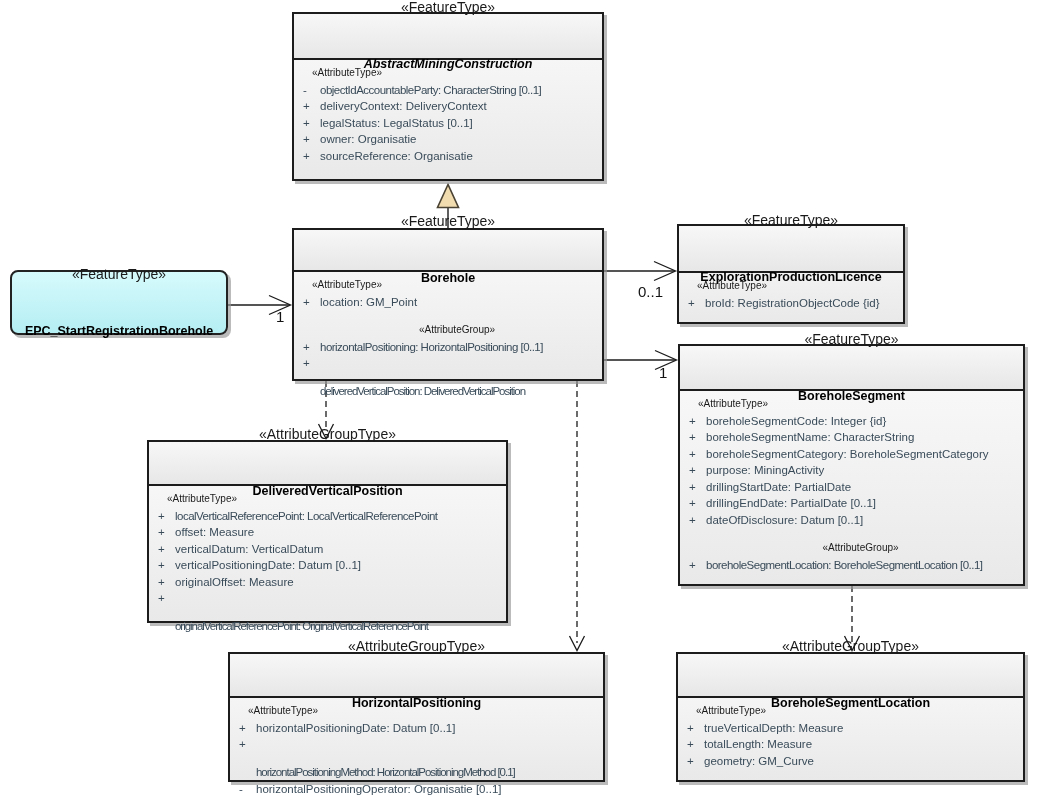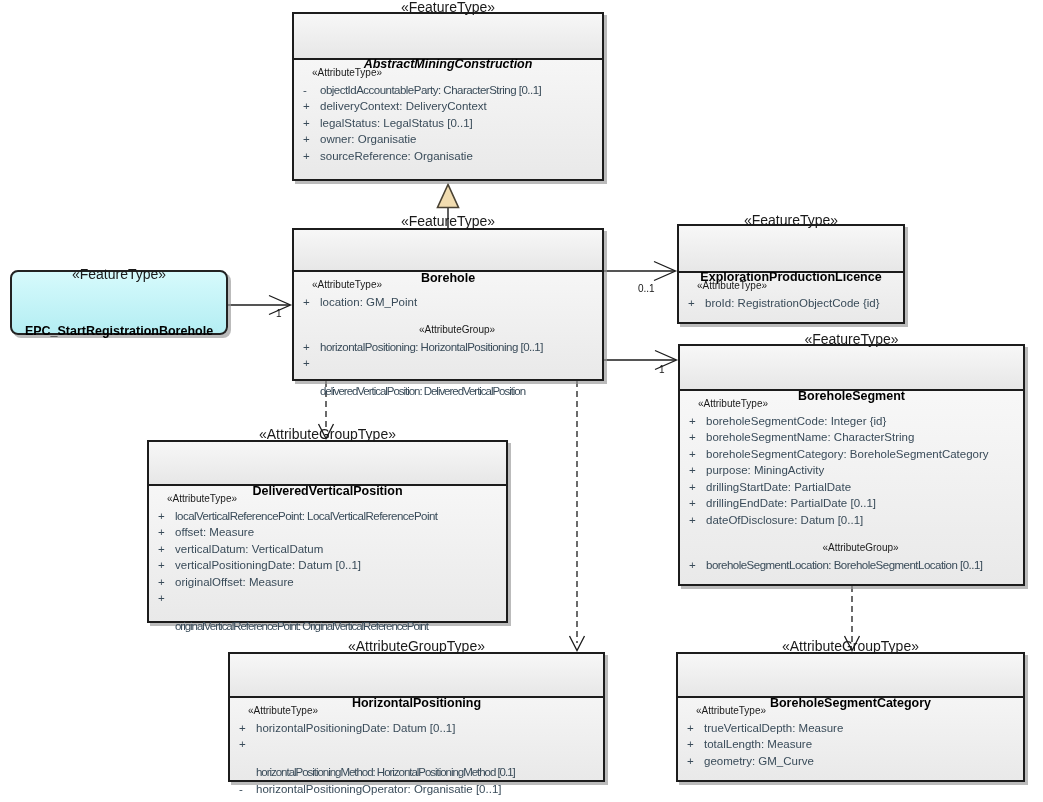--- a/index.html
+++ b/index.html
@@ -30,21 +30,21 @@
   .tx{flex:1;overflow:hidden;}
   .cx{letter-spacing:-0.045em;}
   .cx2{letter-spacing:-0.09em;margin-top:28px;}
   .obj{
     position:absolute;z-index:2;box-sizing:border-box;
     border:2px solid #222;border-radius:8px;
     background:linear-gradient(180deg,#d6fafc 0%,#b4eef3 100%);
     box-shadow:3px 3px 0 rgba(150,150,150,.65);
     display:flex;flex-direction:column;justify-content:center;align-items:center;
   }
-  .mult{position:absolute;z-index:3;font-size:10px;color:#141414;}
+  .mult{position:absolute;z-index:3;font-size:15px;color:#141414;}
 </style>
 </head>
 <body>
 
 <svg class="edges" width="1043" height="802" viewBox="0 0 1043 802">
 
   <g>
     <line x1="448" y1="228" x2="448" y2="207" stroke="#1c1c1c" stroke-width="1.4"></line>
     <polygon points="448,184.5 437.5,207.5 458.5,207.5" fill="#f1dcb0" stroke="#4a4233" stroke-width="1.6"></polygon>
   </g>
@@ -251,21 +251,21 @@
     <div class="row">
         <span class="vis">-</span>
         <span class="tx">horizontalPositioningOperator: Organisatie [0..1]</span>
       </div>
   </div>
 </div>
 
 <div class="cls" style="left:676px;top:652px;width:349px;height:130px;">
   <div class="hdr" style="height:44px;">
     <div class="st">«AttributeGroupType»</div>
-    <div class="nm">BoreholeSegmentCategory</div>
+    <div class="nm">BoreholeSegmentLocation</div>
   </div>
   <div class="bd">
     <div class="sh">«AttributeType»</div>
     <div class="row">
         <span class="vis">+</span>
         <span class="tx">trueVerticalDepth: Measure</span>
       </div>
     <div class="row">
         <span class="vis">+</span>
         <span class="tx">totalLength: Measure</span>

